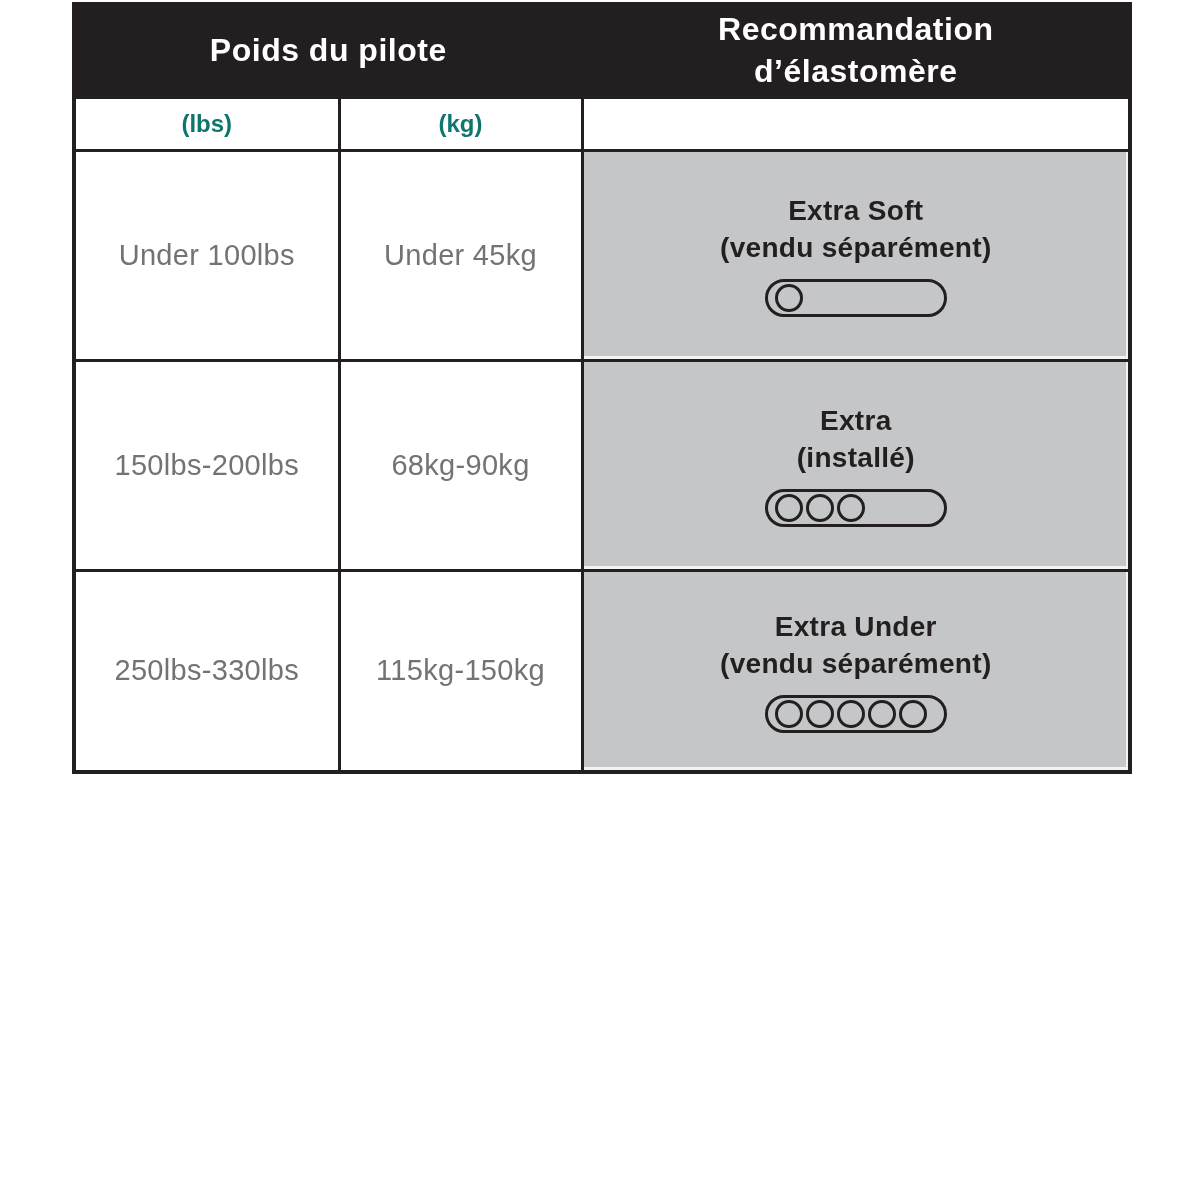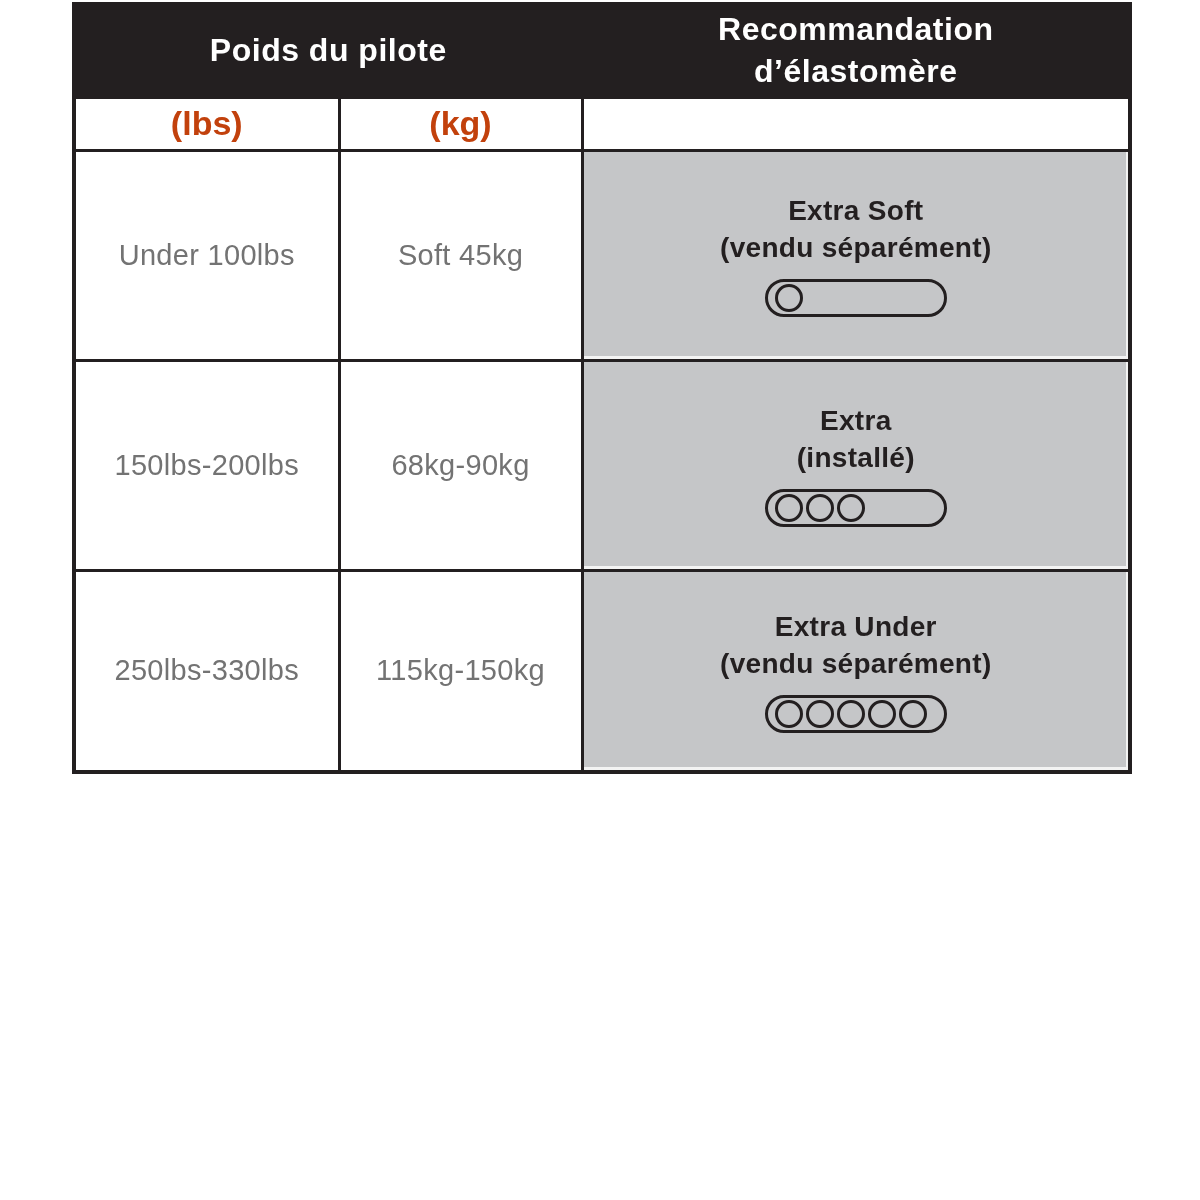--- a/index.html
+++ b/index.html
@@ -30,22 +30,22 @@
     background: #231f20;
     color: #ffffff;
     font-size: 32px;
     font-weight: 700;
     letter-spacing: 0.5px;
     line-height: 1.3;
   }
   tr.sub-header { height: 53px; }
   tr.sub-header th {
     background: #ffffff;
-    color: #c2410c;
-    font-size: 34px;
+    color: #0f766e;
+    font-size: 24px;
     font-weight: 700;
   }
 
   tr.data-row { height: 210px; }
   tr.data-row.last { height: 202px; }
   tr.data-row td.weight-cell {
     background: #ffffff;
     color: #737373;
     font-size: 29px;
     letter-spacing: 0.3px;
@@ -113,21 +113,21 @@
       </tr>
       <tr class="sub-header">
         <th>(lbs)</th>
         <th>(kg)</th>
         <th></th>
       </tr>
     </thead>
     <tbody>
       <tr class="data-row">
         <td class="weight-cell">Under 100lbs</td>
-        <td class="weight-cell">Soft 45kg</td>
+        <td class="weight-cell">Under 45kg</td>
         <td class="rec-cell">
           <div class="rec-inner">
             <div class="rec-name">Extra Soft</div>
             <div class="rec-note">(vendu séparément)</div>
             <div class="pill">
                 <div class="dot"></div>
               </div>
           </div>
         </td>
       </tr>

